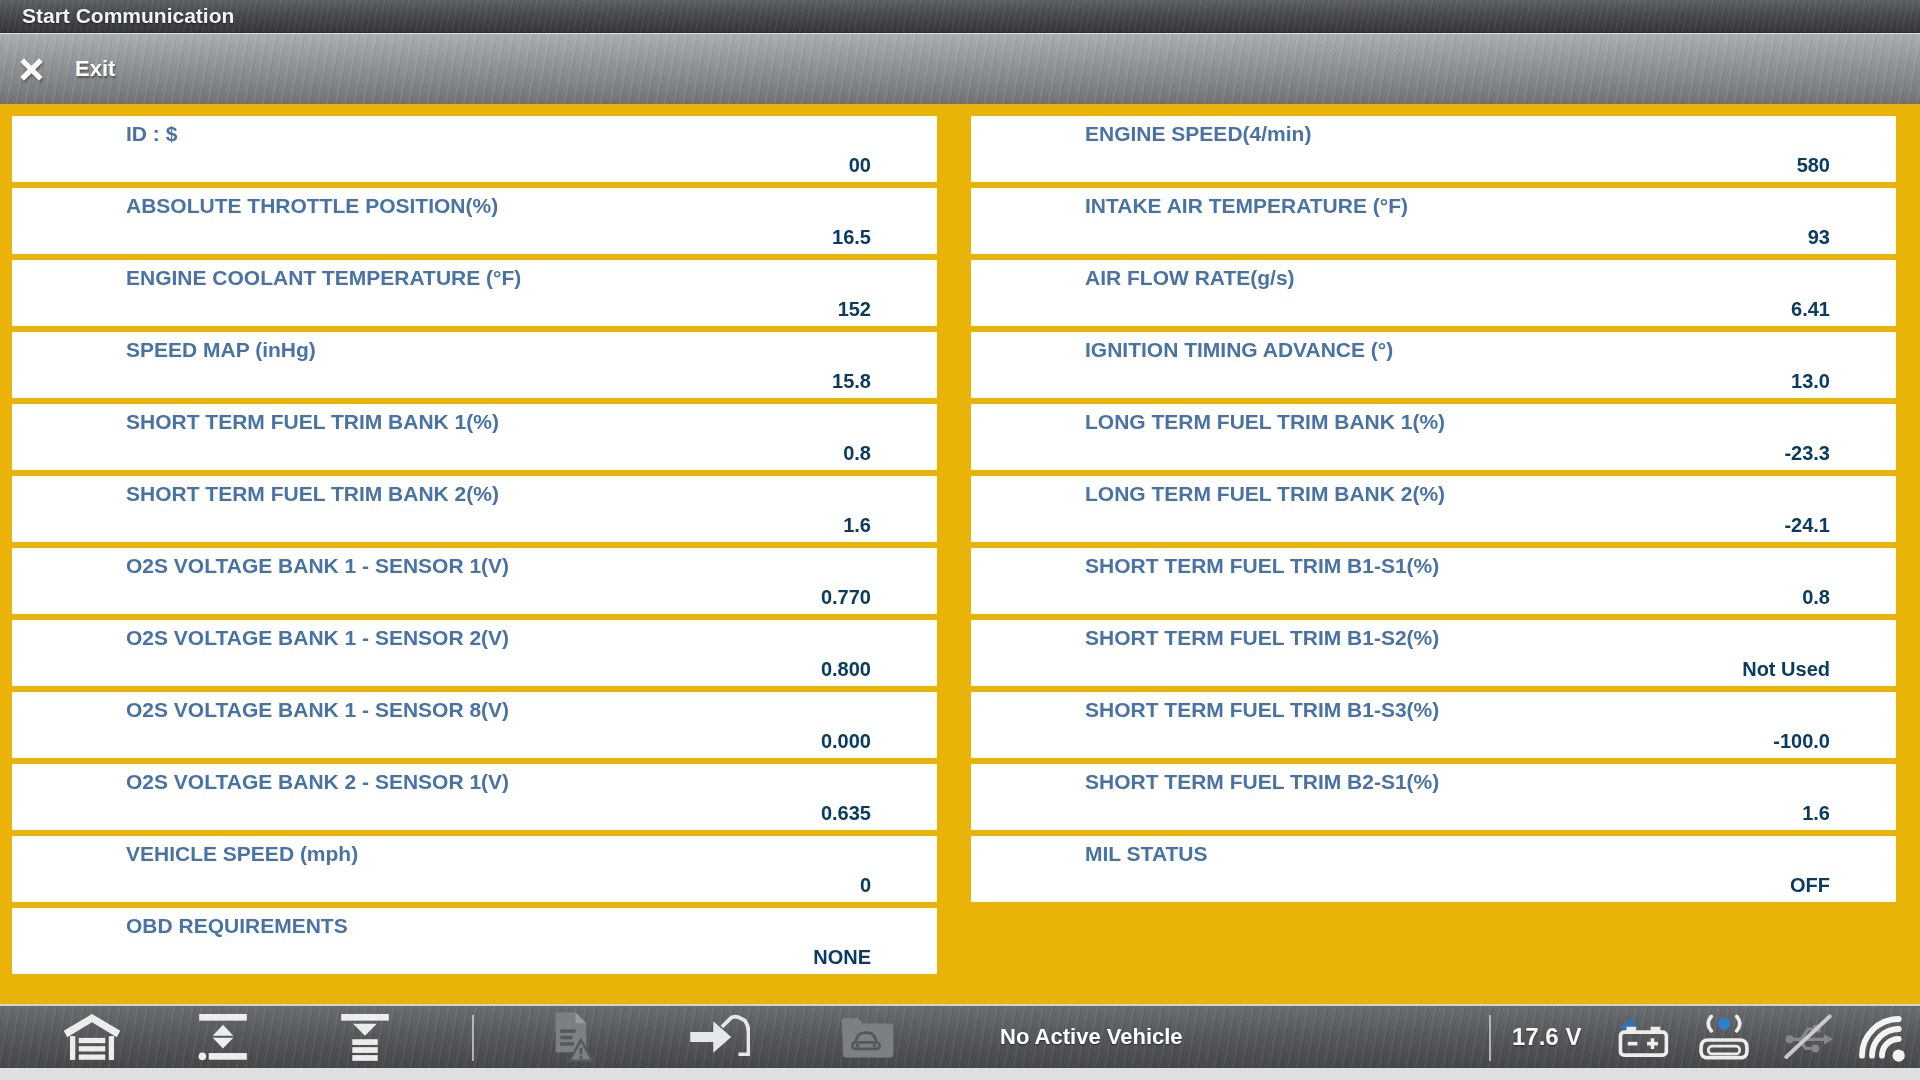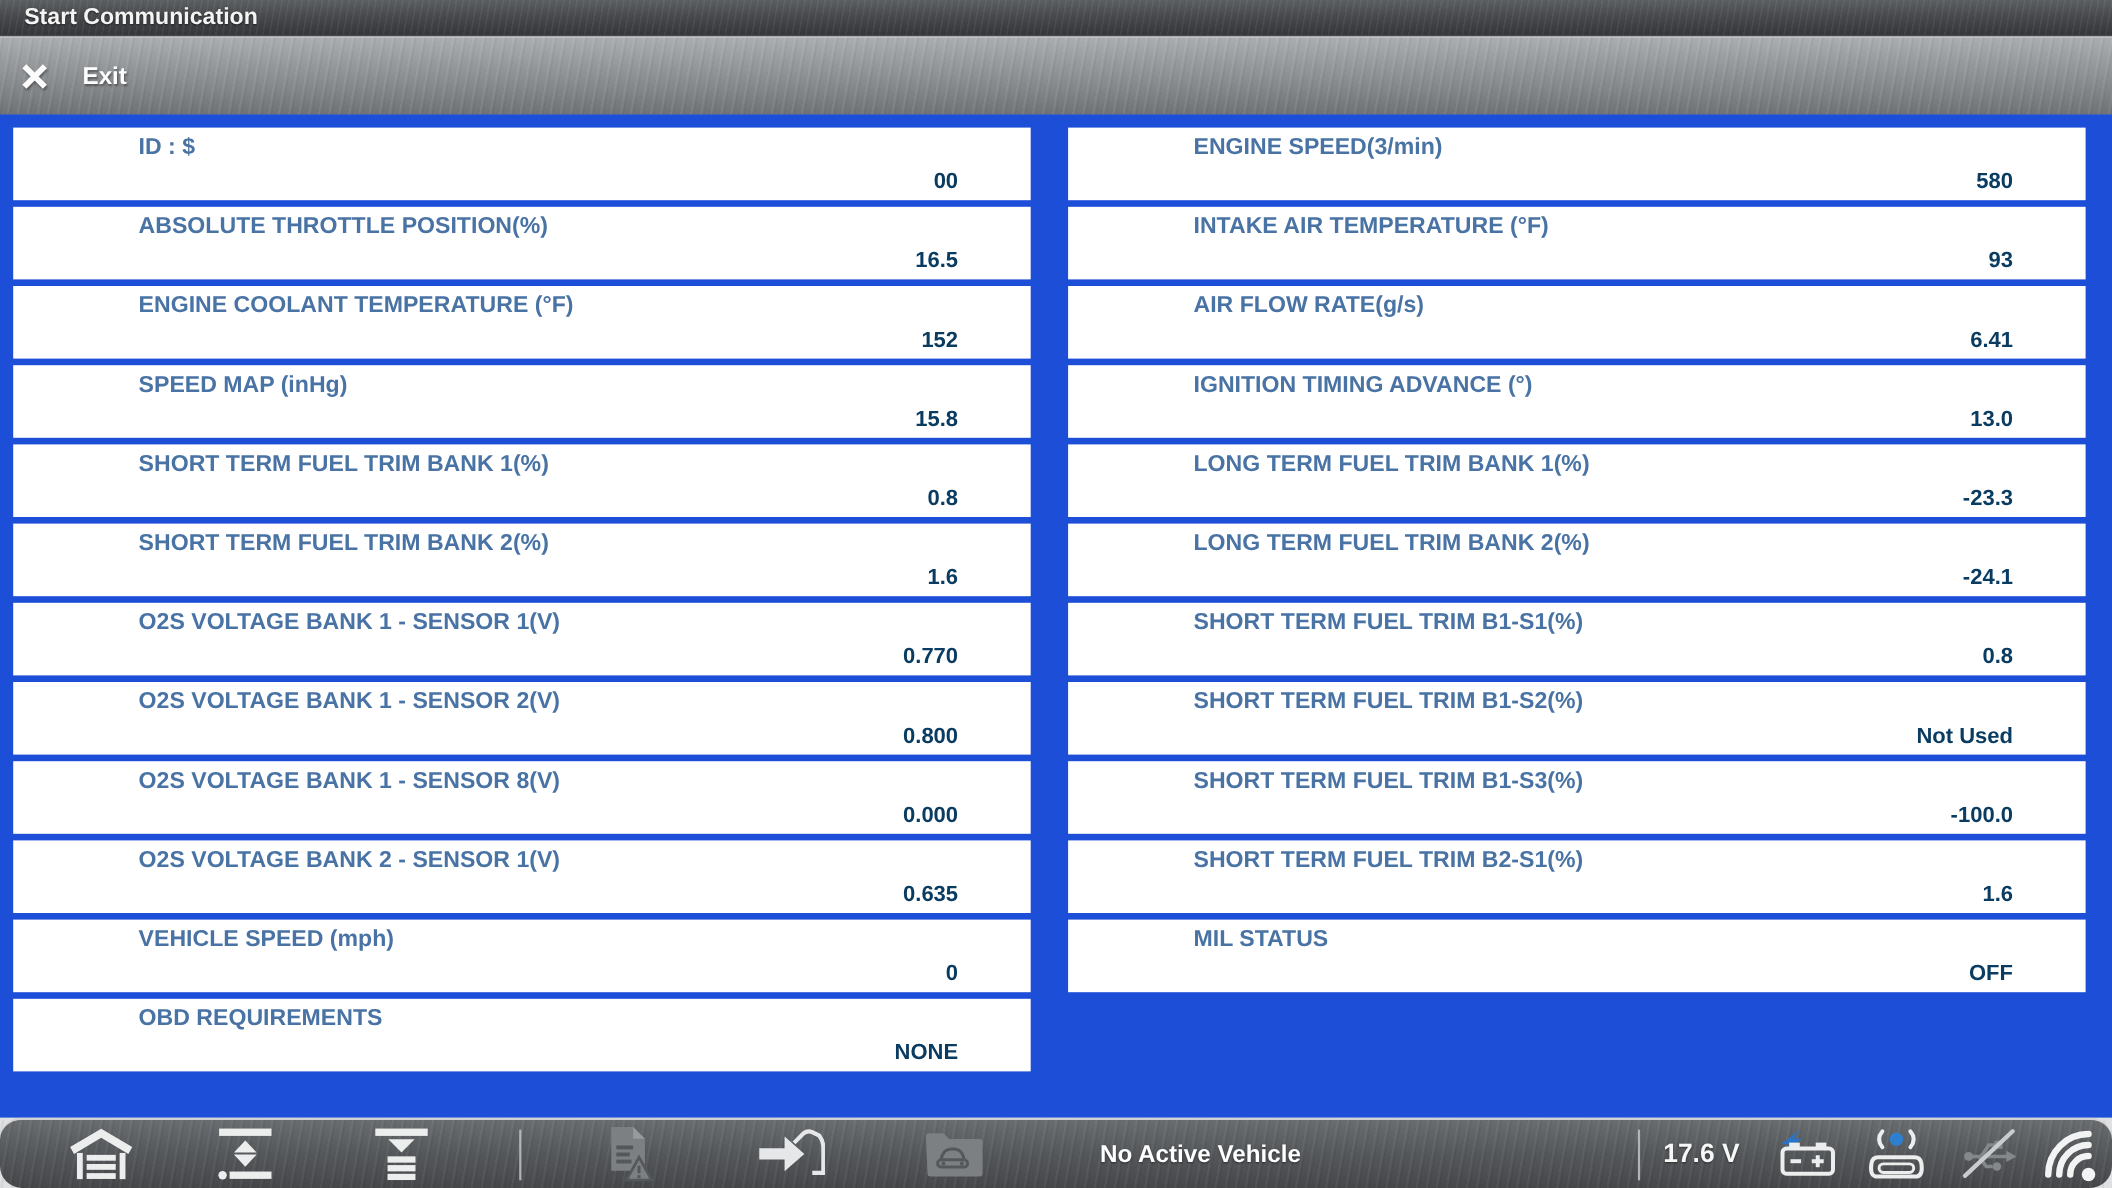--- a/index.html
+++ b/index.html
@@ -26,38 +26,38 @@
   }
   .exit-bar::after{content:"";position:absolute;inset:0;pointer-events:none;
     background:repeating-linear-gradient(100deg,rgba(255,255,255,.07) 0 1px,rgba(0,0,0,.04) 3px 4px,transparent 4px 9px);}
   .exit-btn{
     position:relative;z-index:2;height:100%;display:flex;align-items:center;gap:30px;
     background:none;border:none;padding:0 24px 0 18px;cursor:pointer;
   }
   .exit-btn svg{filter:drop-shadow(1px 2px 1px rgba(0,0,0,.35));}
   .exit-label{font-size:22px;font-weight:700;color:#fdfdfd;text-shadow:1px 2px 2px rgba(0,0,0,.4);}
   
-  .content{position:absolute;top:104px;left:0;width:100%;height:912px;background:#1d4ed8;}
+  .content{position:absolute;top:104px;left:0;width:100%;height:912px;background:#eab308;}
   .col{position:absolute;top:12px;width:925px;}
   #col-left{left:12px;}
   #col-right{left:971px;}
   .row{position:relative;height:66px;margin-bottom:6px;background:#ffffff;}
   .row-label{
     position:absolute;left:114px;top:6px;
     font-size:21px;font-weight:700;color:#4973a4;white-space:nowrap;
   }
   .row-value{
     position:absolute;right:66px;bottom:5px;
     font-size:20px;font-weight:700;color:#0a3c61;white-space:nowrap;
   }
   
   .toolbar{
-    position:absolute;bottom:0;left:0;width:100%;height:64px;
+    position:absolute;bottom:12px;left:0;width:100%;height:64px;
     background:linear-gradient(180deg,#6a6d70 0%,#55585b 50%,#454749 100%);
-    border-top:2px solid #d2d3d4;box-sizing:border-box;border-radius:20px;
+    border-top:2px solid #d2d3d4;box-sizing:border-box;
   }
   .toolbar::after{content:"";position:absolute;inset:0;pointer-events:none;
     background:repeating-linear-gradient(100deg,rgba(255,255,255,.05) 0 1px,rgba(0,0,0,.05) 3px 4px,transparent 4px 9px);}
   .tb-item{position:absolute;top:50%;transform:translateY(-50%);
     background:none;border:none;padding:0;cursor:pointer;line-height:0;z-index:2;}
   .tb-divider{position:absolute;top:9px;width:2px;height:46px;background:#c2c4c5;opacity:.85;z-index:2;}
   .tb-status{position:absolute;top:50%;transform:translateY(-50%);left:1000px;
     font-size:22px;font-weight:700;color:#ffffff;text-shadow:0 1px 2px rgba(0,0,0,.5);z-index:2;}
   .tb-voltage{position:absolute;top:50%;transform:translateY(-50%);left:1512px;
     font-size:24px;font-weight:700;color:#f6f7f7;text-shadow:0 1px 2px rgba(0,0,0,.5);z-index:2;}
@@ -137,21 +137,21 @@
     <span class="row-value">0</span>
   </div>
 
   <div class="row">
     <span class="row-label">OBD REQUIREMENTS</span>
     <span class="row-value">NONE</span>
   </div>
 </div>
     <div class="col" id="col-right">
   <div class="row">
-    <span class="row-label">ENGINE SPEED(3/min)</span>
+    <span class="row-label">ENGINE SPEED(4/min)</span>
     <span class="row-value">580</span>
   </div>
 
   <div class="row">
     <span class="row-label">INTAKE AIR TEMPERATURE (°F)</span>
     <span class="row-value">93</span>
   </div>
 
   <div class="row">
     <span class="row-label">AIR FLOW RATE(g/s)</span>

